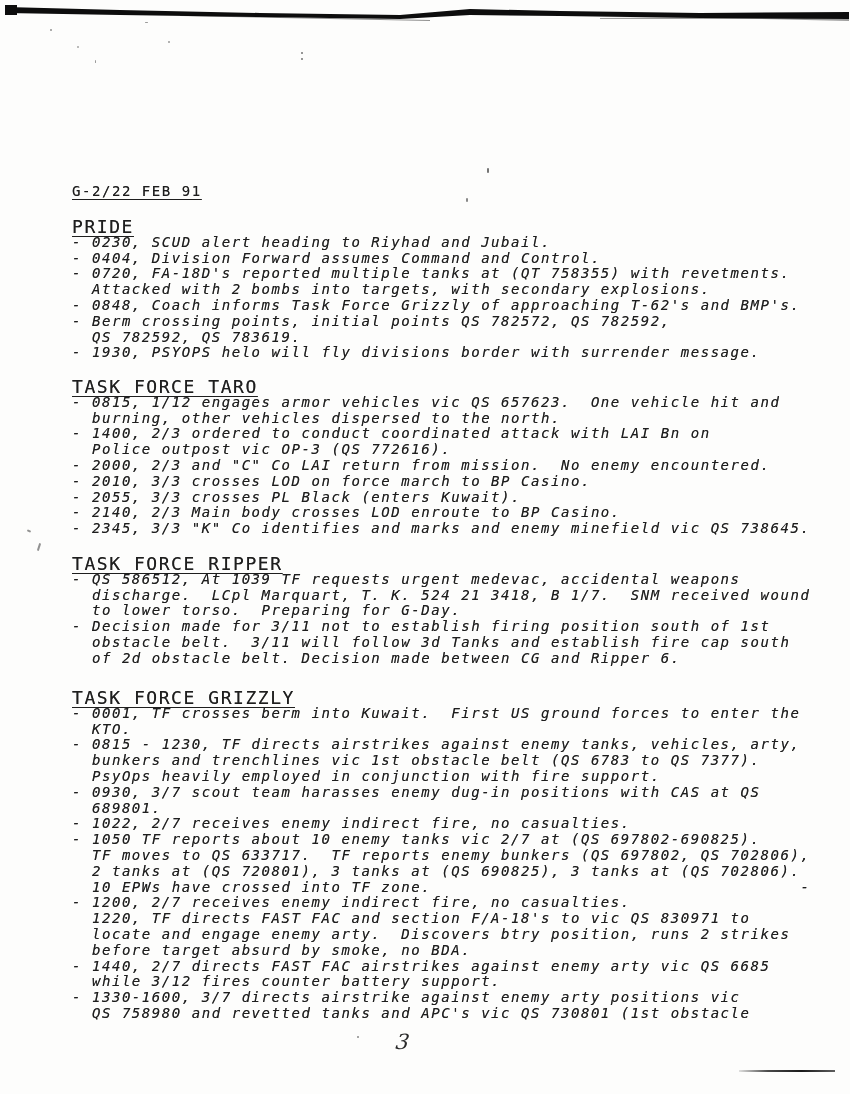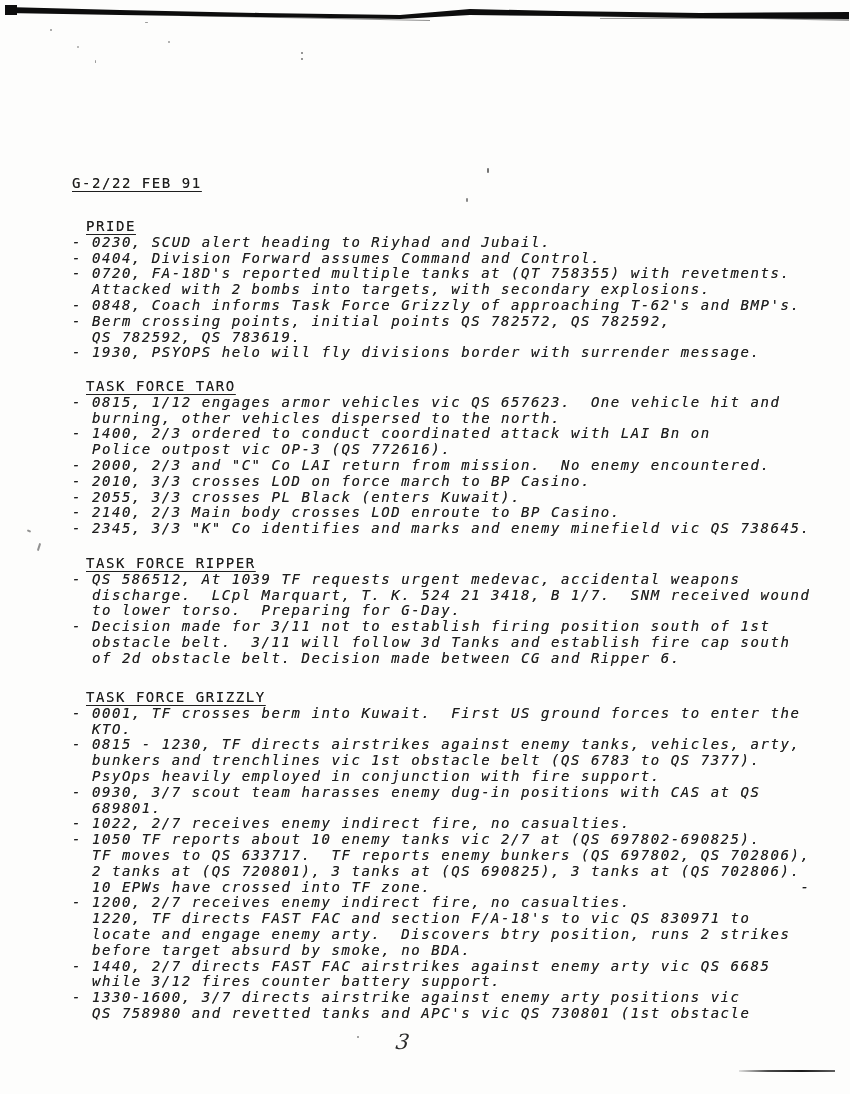--- a/index.html
+++ b/index.html
@@ -5,30 +5,29 @@
   html,body{margin:0;padding:0;}
   body{
     width:850px;height:1094px;position:relative;overflow:hidden;
     background:#fdfdfc;
     font-family:"DejaVu Sans Mono","Liberation Mono",monospace;
     color:#1e1e1e;
   }
   .page{position:absolute;inset:0;}
   
   .doc-title{
-    position:absolute;left:72px;top:175px;
+    position:absolute;left:72px;top:183px;
     font-size:14px;letter-spacing:1.55px;white-space:pre;
     text-shadow:0 0 .5px rgba(20,20,20,.65);
   }
   .u{text-decoration:underline;text-underline-offset:3px;text-decoration-thickness:1.4px;}
   .tf-section{position:absolute;left:72px;white-space:pre;}
   .tf-heading{
-    font-size:14px;letter-spacing:1.55px;line-height:15.8px;
+    font-size:18px;letter-spacing:1.55px;line-height:15.8px;
     text-shadow:0 0 .5px rgba(20,20,20,.65);
-    margin-left:14px;
   }
   .log-line{
     font-size:14px;letter-spacing:1.55px;line-height:15.8px;height:15.8px;
     text-shadow:0 0 .5px rgba(20,20,20,.6);
     font-style:italic;
   }
   .page-number{
     position:absolute;left:396px;top:1030px;
     font-family:"DejaVu Serif","Liberation Serif",serif;
     font-style:italic;font-size:21px;color:#2a2a2a;

